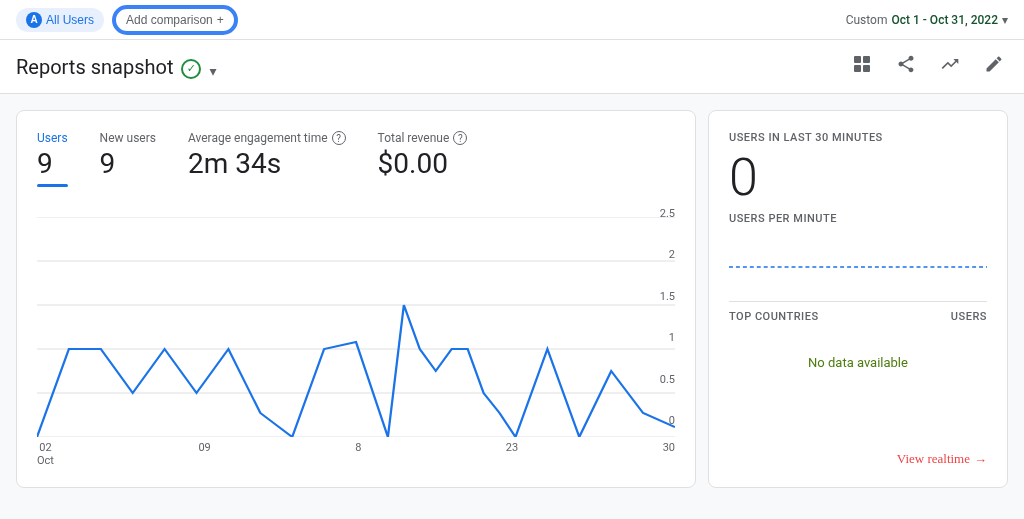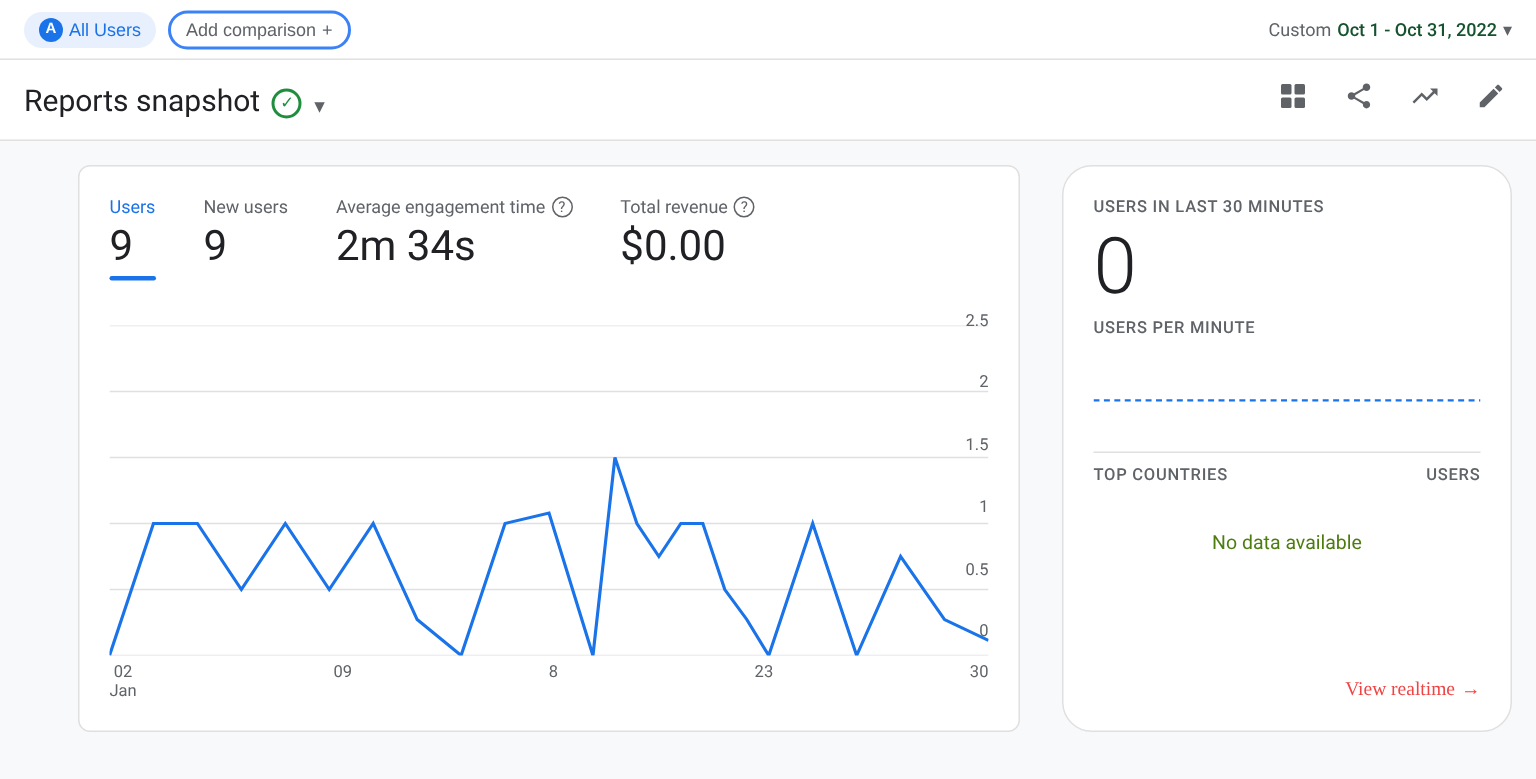--- a/index.html
+++ b/index.html
@@ -45,21 +45,21 @@
       font-weight: bold;
       display: flex;
       align-items: center;
       justify-content: center;
     }
     .add-comparison-btn {
       display: flex;
       align-items: center;
       gap: 4px;
       background: none;
-      border: 2px solid #3b82f6;
+      border: 4px solid #3b82f6;
       border-radius: 16px;
       padding: 4px 10px;
       font-size: 12px;
       color: #5f6368;
       cursor: pointer;
     }
     .top-bar-right {
       display: flex;
       align-items: center;
       gap: 4px;
@@ -116,23 +116,22 @@
     .header-actions button {
       background: none;
       border: none;
       cursor: pointer;
       color: #5f6368;
       font-size: 18px;
       padding: 4px;
     }
     .main-content {
       display: flex;
-      gap: 28px;
+      gap: 12px;
       padding: 16px;
-      margin-left: 36px;
     }
     .chart-card {
       background: #fff;
       border: 1px solid #e0e0e0;
       border-radius: 8px;
       flex: 1;
       padding: 20px;
       min-height: 360px;
     }
     .metrics-row {
@@ -193,21 +192,21 @@
       padding: 4px 0 0 0;
       font-size: 11px;
       color: #5f6368;
     }
     .x-label-item {
       text-align: center;
     }
     .realtime-card {
       background: #fff;
       border: 1px solid #e0e0e0;
-      border-radius: 20px;
+      border-radius: 8px;
       width: 300px;
       padding: 20px;
       display: flex;
       flex-direction: column;
     }
     .realtime-section-title {
       font-size: 11px;
       font-weight: 500;
       color: #5f6368;
       letter-spacing: 0.5px;
@@ -420,21 +419,21 @@
                 476,220
                 504,154
                 532,196
                 560,210
               "></polyline>
           </svg>
         </div>
         <div class="x-labels">
           <div class="x-label-item">
             <div>02</div>
-            <div>Jan</div>
+            <div>Oct</div>
           </div>
           <div class="x-label-item">
             <div>09</div>
           </div>
           <div class="x-label-item">
             <div>8</div>
           </div>
           <div class="x-label-item">
             <div>23</div>
           </div>

